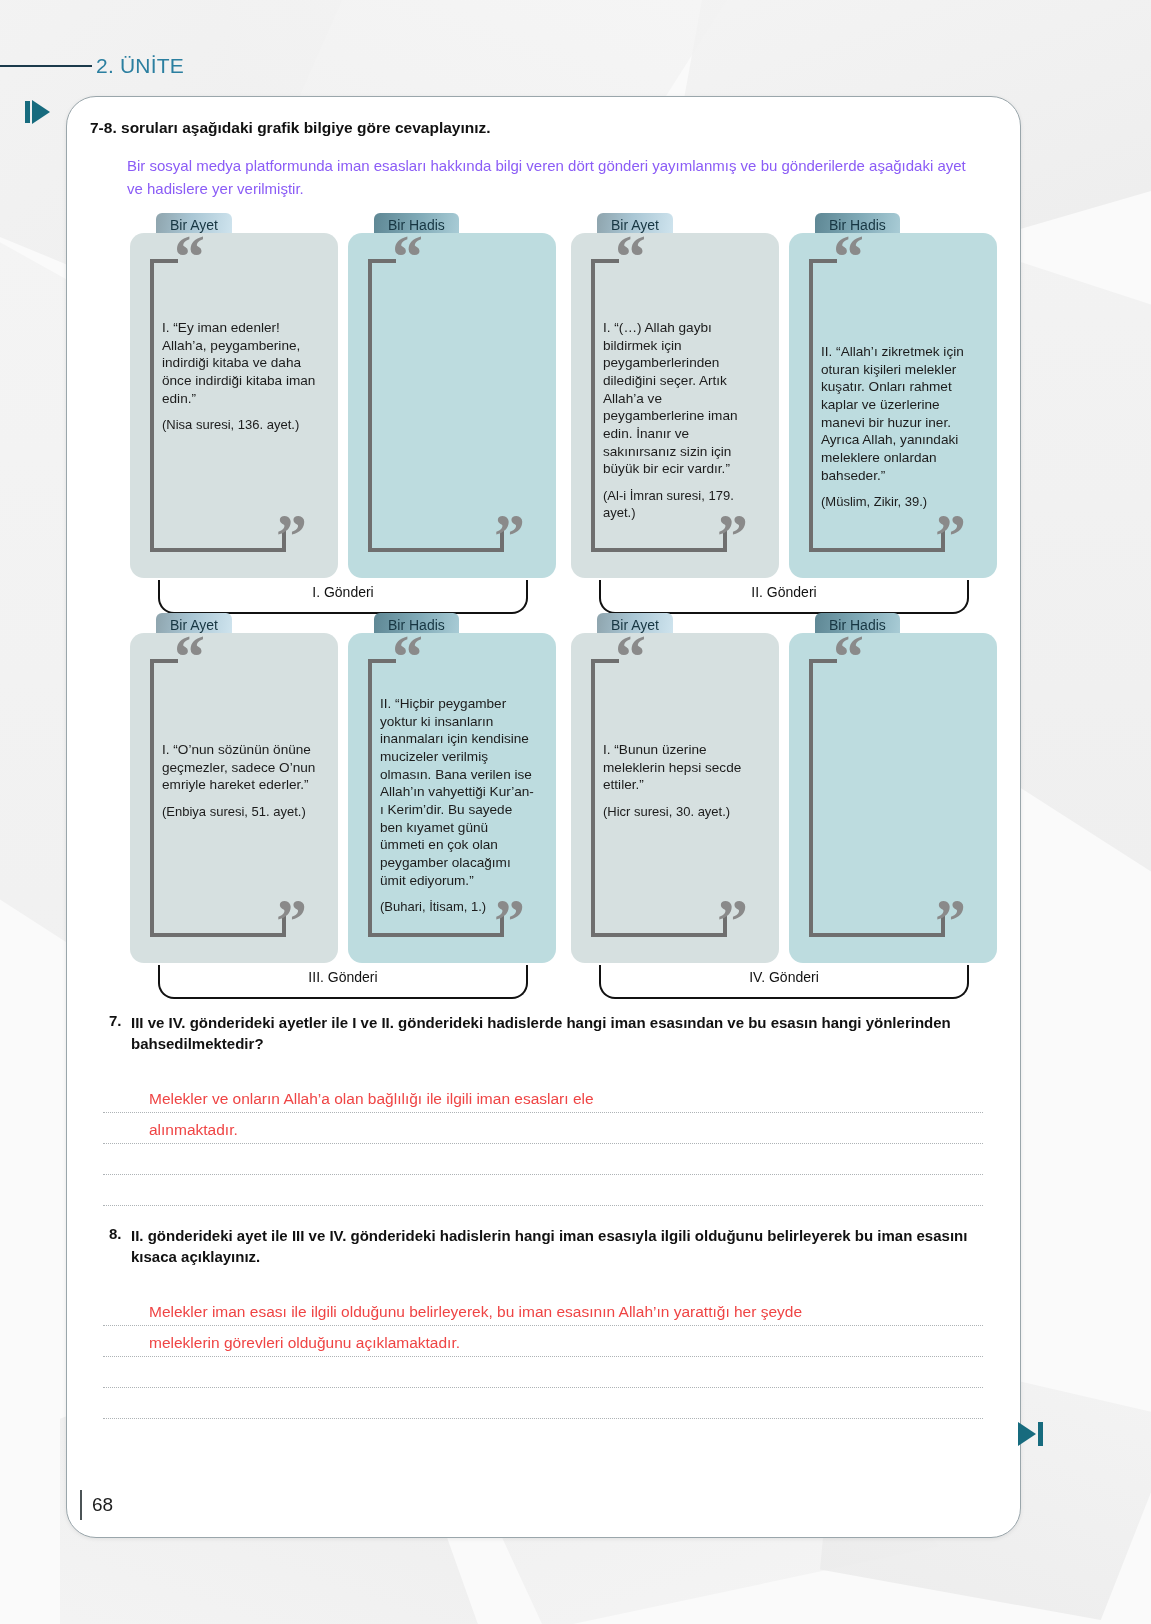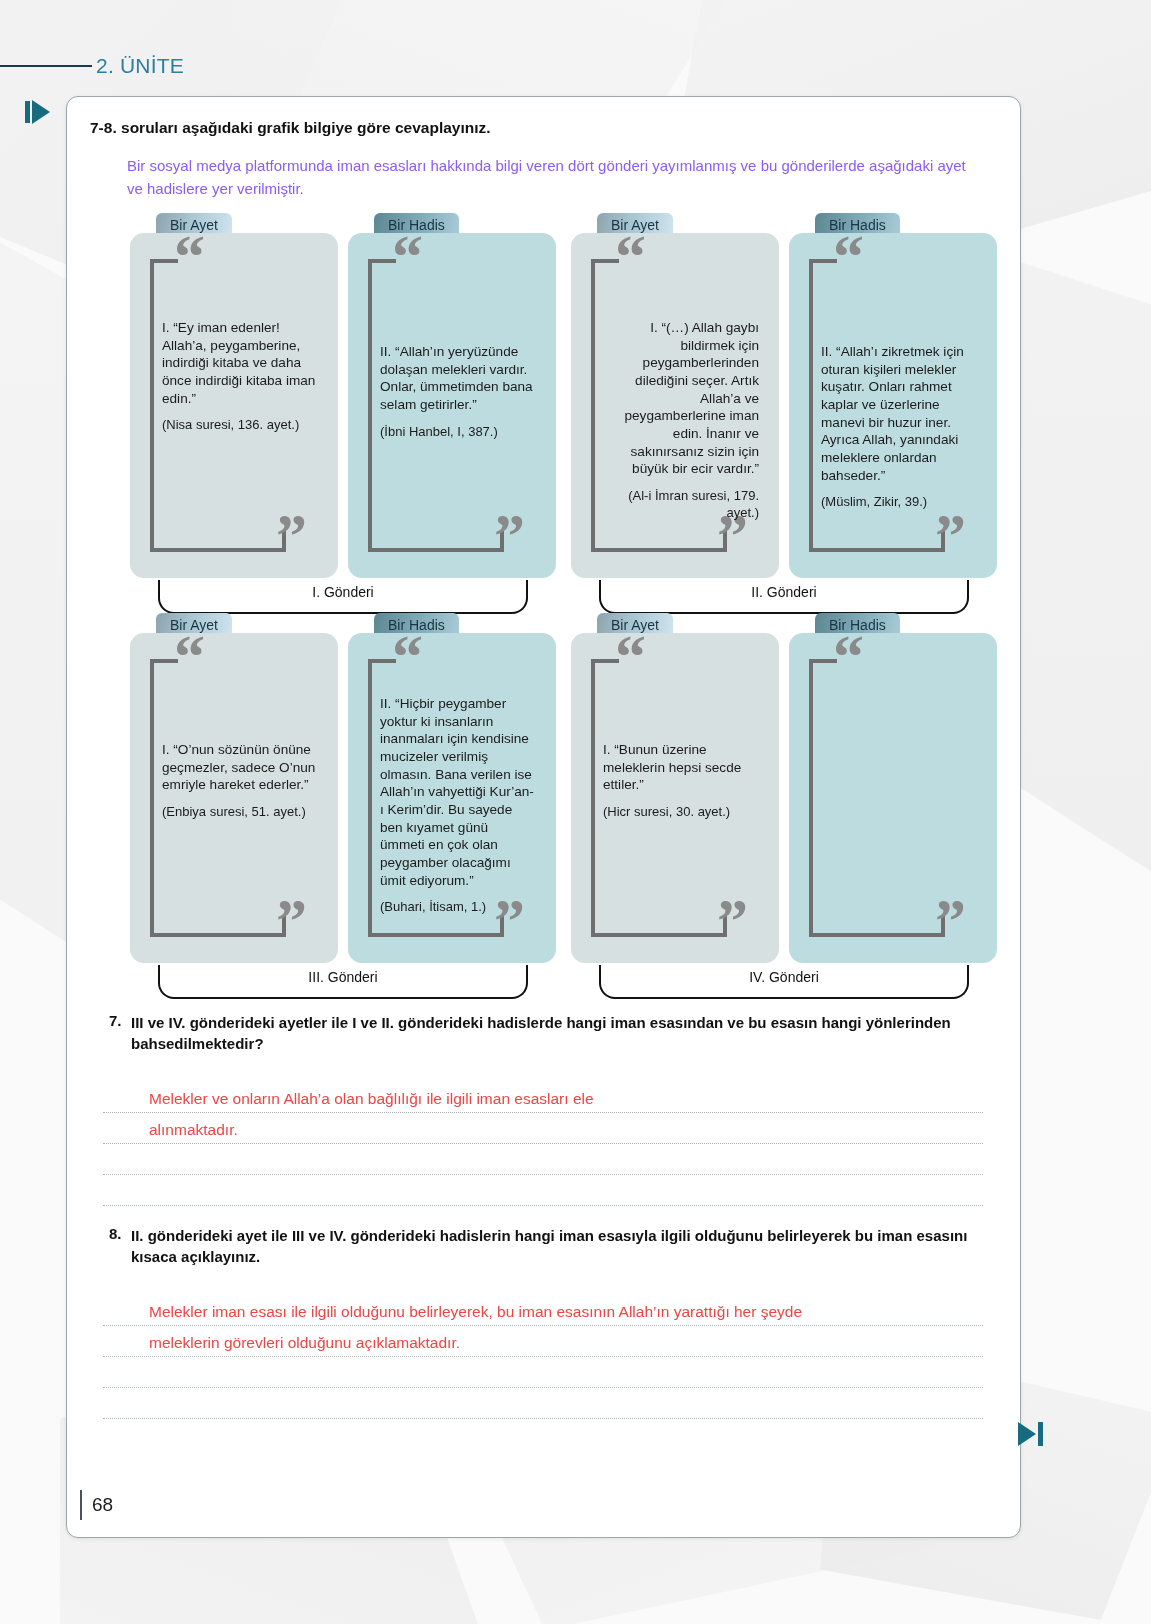--- a/index.html
+++ b/index.html
@@ -58,21 +58,21 @@
   .nav-left .bar { width:5px; height:22px; background:#176b7e; }
   .nav-left .tri { width:0;height:0;border-top:12px solid transparent;border-bottom:12px solid transparent;border-left:18px solid #176b7e; }
 
   .nav-right { position:absolute; left:1018px; top:1422px; z-index:5; display:flex; align-items:center; gap:2px; }
   .nav-right .tri { width:0;height:0;border-top:12px solid transparent;border-bottom:12px solid transparent;border-left:18px solid #176b7e; }
   .nav-right .bar { width:5px; height:24px; background:#176b7e; }
 
   
   .sheet {
     position:absolute; left:66px; top:96px; width:955px; height:1442px;
-    background:#ffffff; border:1px solid #9aa6ab; border-radius:12px; z-index:2;
+    background:#ffffff; border:1px solid #9aa6ab; border-radius:30px; z-index:2;
     box-shadow:0 1px 4px rgba(0,0,0,.08);
   }
 
   .prompt-title { position:absolute; left:23px; top:22px; font-size:15.5px; font-weight:bold; color:#111; }
   .intro { position:absolute; left:60px; top:58px; width:858px; font-size:15px; line-height:1.5; color:#8b5cf6; }
 
   
   .grid { position:absolute; left:56px; top:116px; width:880px; }
   .group { position:absolute; }
 
@@ -176,38 +176,37 @@
         </div>
         <div class="card-wrap" style="left: 218px; top: 0px; width: 208px;">
           <div class="tab hadis">Bir Hadis</div>
           <div class="card hadis" style="width: 208px; height: 345px;">
             <div class="br br-left" style="left: 20px; top: 26px; height: 293px;"></div>
             <div class="br br-top" style="left: 20px; top: 26px; width: 28px;"></div>
             <div class="br br-bot" style="left: 20px; top: 315px; width: 132px;"></div>
             <div class="br br-right" style="left: 152px; top: 297px; height: 22px;"></div>
             <div class="qm qm-open" style="left: 44px; top: 4px;">“</div>
             <div class="qm qm-close" style="left: 146px; top: 283px;">”</div>
-            <div class="body" style="left: 32px; right: 14px; width: 156px; top: 110px;"><span>II. “Allah’ın yeryüzünde dolaşan melekleri vardır. Onlar, ümmetimden bana selam getirirler.”</span><span class="src">(İbni Hanbel, I, 387.)</span></div>
           </div>
         </div>
         <div class="brace" style="left: 28px; width: 370px; top: 367px;">
           <span>I. Gönderi</span>
         </div>
       </div>
       <div class="group" style="left: 448px; top: 0px; width: 426px;">
         <div class="card-wrap" style="left: 0px; top: 0px; width: 208px;">
           <div class="tab ayet">Bir Ayet</div>
           <div class="card ayet" style="width: 208px; height: 345px;">
             <div class="br br-left" style="left: 20px; top: 26px; height: 293px;"></div>
             <div class="br br-top" style="left: 20px; top: 26px; width: 28px;"></div>
             <div class="br br-bot" style="left: 20px; top: 315px; width: 132px;"></div>
             <div class="br br-right" style="left: 152px; top: 297px; height: 22px;"></div>
             <div class="qm qm-open" style="left: 44px; top: 4px;">“</div>
             <div class="qm qm-close" style="left: 146px; top: 283px;">”</div>
-            <div class="body" style="left: 32px; right: 14px; width: 156px; top: 86px; text-align: right;"><span>I. “(…) Allah gaybı bildirmek için peygamberlerinden dilediğini seçer. Artık Allah’a ve peygamberlerine iman edin. İnanır ve sakınırsanız sizin için büyük bir ecir vardır.”</span><span class="src">(Al-i İmran suresi, 179. ayet.)</span></div>
+            <div class="body" style="left: 32px; right: 14px; width: 156px; top: 86px;"><span>I. “(…) Allah gaybı bildirmek için peygamberlerinden dilediğini seçer. Artık Allah’a ve peygamberlerine iman edin. İnanır ve sakınırsanız sizin için büyük bir ecir vardır.”</span><span class="src">(Al-i İmran suresi, 179. ayet.)</span></div>
           </div>
         </div>
         <div class="card-wrap" style="left: 218px; top: 0px; width: 208px;">
           <div class="tab hadis">Bir Hadis</div>
           <div class="card hadis" style="width: 208px; height: 345px;">
             <div class="br br-left" style="left: 20px; top: 26px; height: 293px;"></div>
             <div class="br br-top" style="left: 20px; top: 26px; width: 28px;"></div>
             <div class="br br-bot" style="left: 20px; top: 315px; width: 132px;"></div>
             <div class="br br-right" style="left: 152px; top: 297px; height: 22px;"></div>
             <div class="qm qm-open" style="left: 44px; top: 4px;">“</div>

